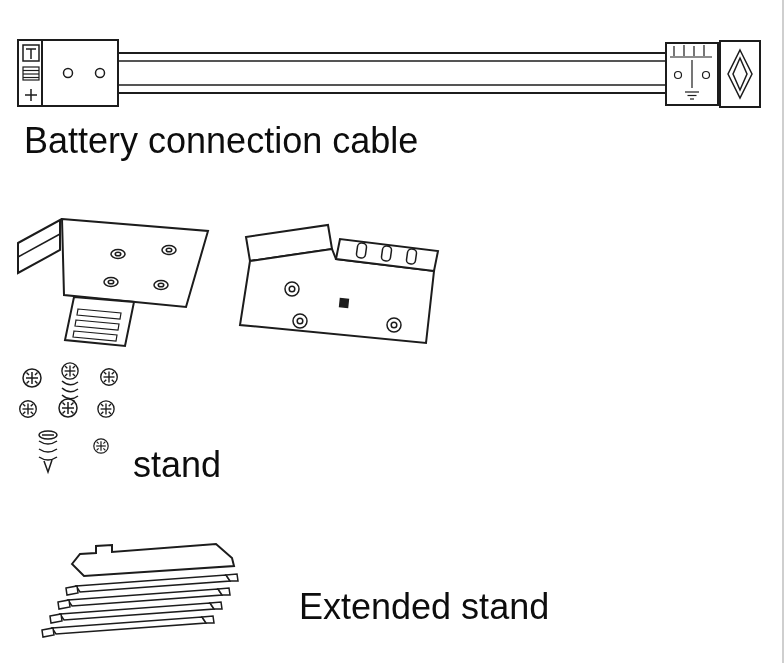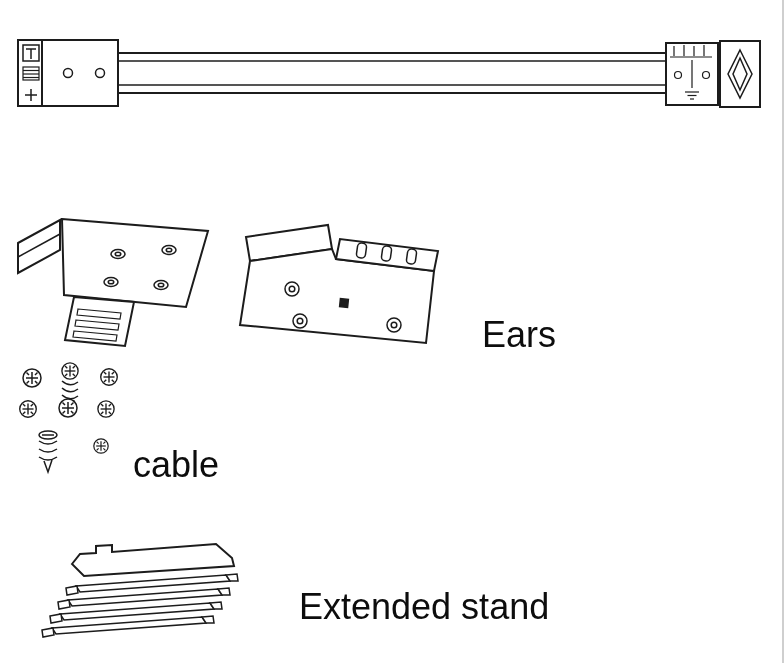--- a/index.html
+++ b/index.html
@@ -80,20 +80,21 @@
         <line x1="674" y1="65" x2="678" y2="65"></line>
       </g>
       <rect class="shp" x="704" y="7" width="40" height="66"></rect>
       <g class="ln w15">
         <polygon points="724,16 736,40 724,64 712,40"></polygon>
         <polygon points="724,24 731,40 724,56 717,40"></polygon>
       </g>
     </g>
   </svg>
 
+  <div class="part-label" style="left:24px; top:120px;">Battery connection cable</div>
 
   <svg class="drawing" style="left:12px; top:205px;" width="210" height="145" viewBox="0 0 210 145">
     <g class="ln w2">
       <polygon class="shp" points="6,38 48,15 48,45 6,68"></polygon>
       <line class="w15" x1="6" y1="52" x2="48" y2="29"></line>
       <polygon class="shp" points="50,14 196,26 174,102 52,90"></polygon>
       <polygon class="shp" points="62,92 122,97 113,141 53,135"></polygon>
       <g class="ln w1">
         <polygon points="66,104 109,108 108,114 65,110"></polygon>
         <polygon points="64,115 107,119 106,125 63,121"></polygon>
@@ -127,21 +128,20 @@
       <circle cx="56" cy="74" r="7"></circle>
         <circle cx="56" cy="74" r="2.8"></circle>
       <circle cx="64" cy="106" r="7"></circle>
         <circle cx="64" cy="106" r="2.8"></circle>
       <circle cx="158" cy="110" r="7"></circle>
         <circle cx="158" cy="110" r="2.8"></circle>
       <rect x="104" y="84" width="8" height="8" fill="#1c1c1c" transform="rotate(6 108 88)"></rect>
     </g>
   </svg>
 
-  <div class="part-label" style="left:482px; top:314px;">Ears</div>
 
   <svg class="drawing" style="left:8px; top:356px;" width="132" height="128" viewBox="0 0 132 128">
     <defs>
       <g id="screw-head">
         <circle cx="0" cy="0" r="9" fill="#ffffff"></circle>
         <line x1="-6" y1="0" x2="6" y2="0"></line>
         <line x1="0" y1="-6" x2="0" y2="6"></line>
         <line x1="-5.5" y1="-5.5" x2="-3" y2="-3"></line>
         <line x1="5.5" y1="-5.5" x2="3" y2="-3"></line>
         <line x1="-5.5" y1="5.5" x2="-3" y2="3"></line>
@@ -166,21 +166,21 @@
         <ellipse class="shp" cx="40" cy="79" rx="9" ry="4"></ellipse>
         <line x1="34" y1="79" x2="46" y2="79"></line>
         <path d="M31,85 q9,6 18,0"></path>
         <path d="M31,93 q9,6 18,0"></path>
         <path d="M31,101 q9,6 18,0"></path>
         <path d="M36,105 L40,116 L44,104"></path>
       </g>
     </g>
   </svg>
 
-  <div class="part-label" style="left:133px; top:444px;">cable</div>
+  <div class="part-label" style="left:133px; top:444px;">stand</div>
 
   <svg class="drawing" style="left:22px; top:532px;" width="232" height="106" viewBox="0 0 232 106">
     <g class="ln w2">
       <polygon class="shp" points="50,32 58,22 74,21 74,14 90,13 90,20 194,12 210,26 212,34 62,44"></polygon>
     </g>
     <g class="ln w15">
       <polygon class="shp" points="54,54 204,43 208,49 58,60"></polygon>
       <polygon class="shp" points="46,68 196,57 200,63 50,74"></polygon>
       <polygon class="shp" points="38,82 188,71 192,77 42,88"></polygon>
       <polygon class="shp" points="30,96 180,85 184,91 34,102"></polygon>

